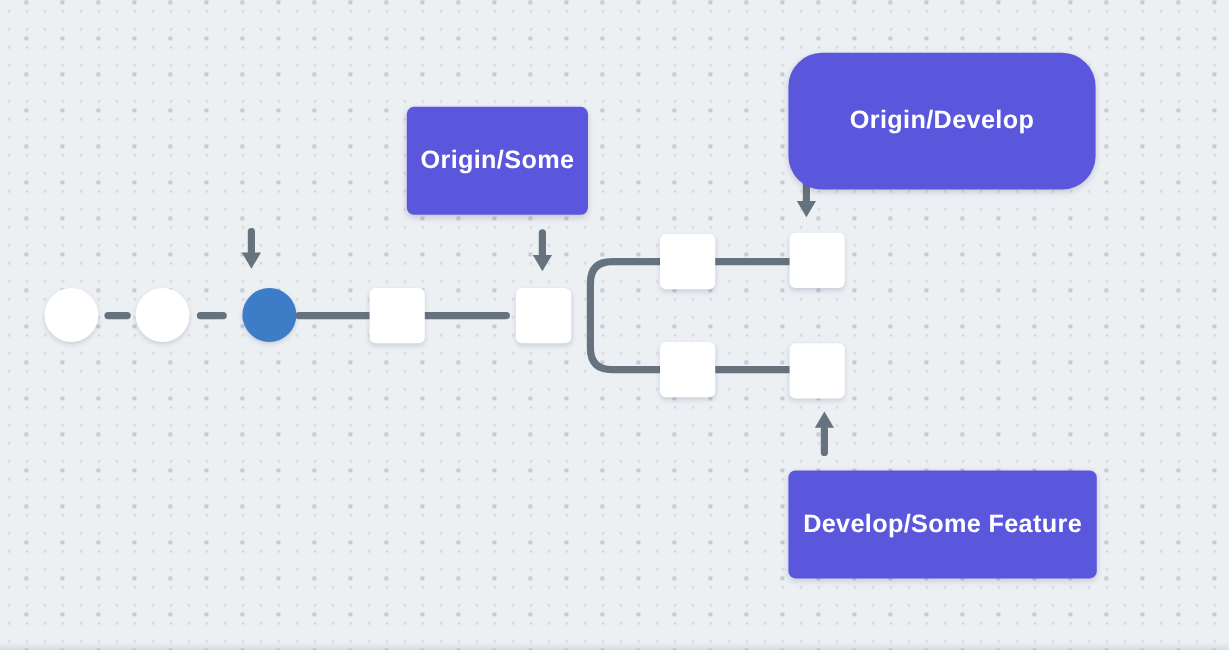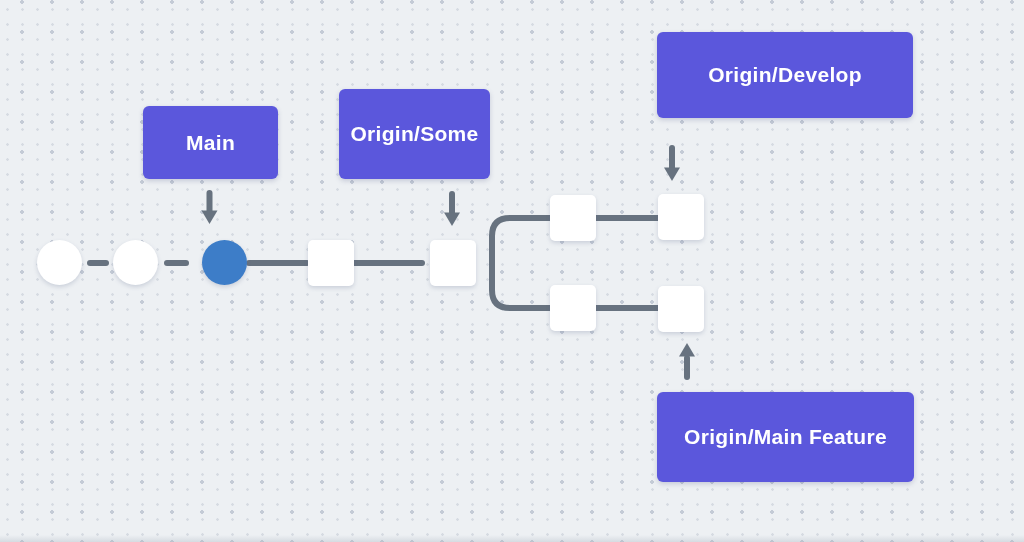--- a/index.html
+++ b/index.html
@@ -36,21 +36,21 @@
   svg .fillhead{fill:var(--connector);stroke:none;}
 
   .branch-label{
     position:absolute;display:flex;align-items:center;justify-content:center;
     background:var(--label-bg);border-radius:6px;
     box-shadow:0 2px 5px rgba(60,70,120,0.22);
     color:var(--label-text);font-size:21px;font-weight:700;letter-spacing:0.3px;
   }
   .label-main{left:143px;top:106px;width:135px;height:73px;}
   .label-origin-main{left:339px;top:89px;width:151px;height:90px;}
-  .label-origin-develop{left:657px;top:32px;width:256px;height:86px;}
+  .label-origin-develop{left:657px;top:44px;width:256px;height:114px;border-radius:28px;}
   .label-origin-some-feature{left:657px;top:392px;width:257px;height:90px;}
 
   .commit{
     position:absolute;width:45px;height:45px;background:var(--commit-white);
     box-shadow:0 2px 4px rgba(80,95,130,0.22);
   }
   .circle{border-radius:50%;}
   .square{width:46px;height:46px;border-radius:5px;}
   .head{background:var(--commit-head-blue);}
 
@@ -106,27 +106,24 @@
   <div class="commit circle head pos-c3"></div>
   <div class="commit square pos-sqm1"></div>
   <div class="commit square pos-sqm2"></div>
 
   <div class="commit square pos-sqt1"></div>
   <div class="commit square pos-sqt2"></div>
 
   <div class="commit square pos-sqb1"></div>
   <div class="commit square pos-sqb2"></div>
 
-  <div class="branch-label label-main">
-    <span>Main</span>
-  </div>
   <div class="branch-label label-origin-main">
     <span>Origin/Some</span>
   </div>
   <div class="branch-label label-origin-develop">
     <span>Origin/Develop</span>
   </div>
   <div class="branch-label label-origin-some-feature">
-    <span>Origin/Main Feature</span>
+    <span>Develop/Some Feature</span>
   </div>
 
   <div class="edge-shade"></div>
 </div>
 
 </body></html>

